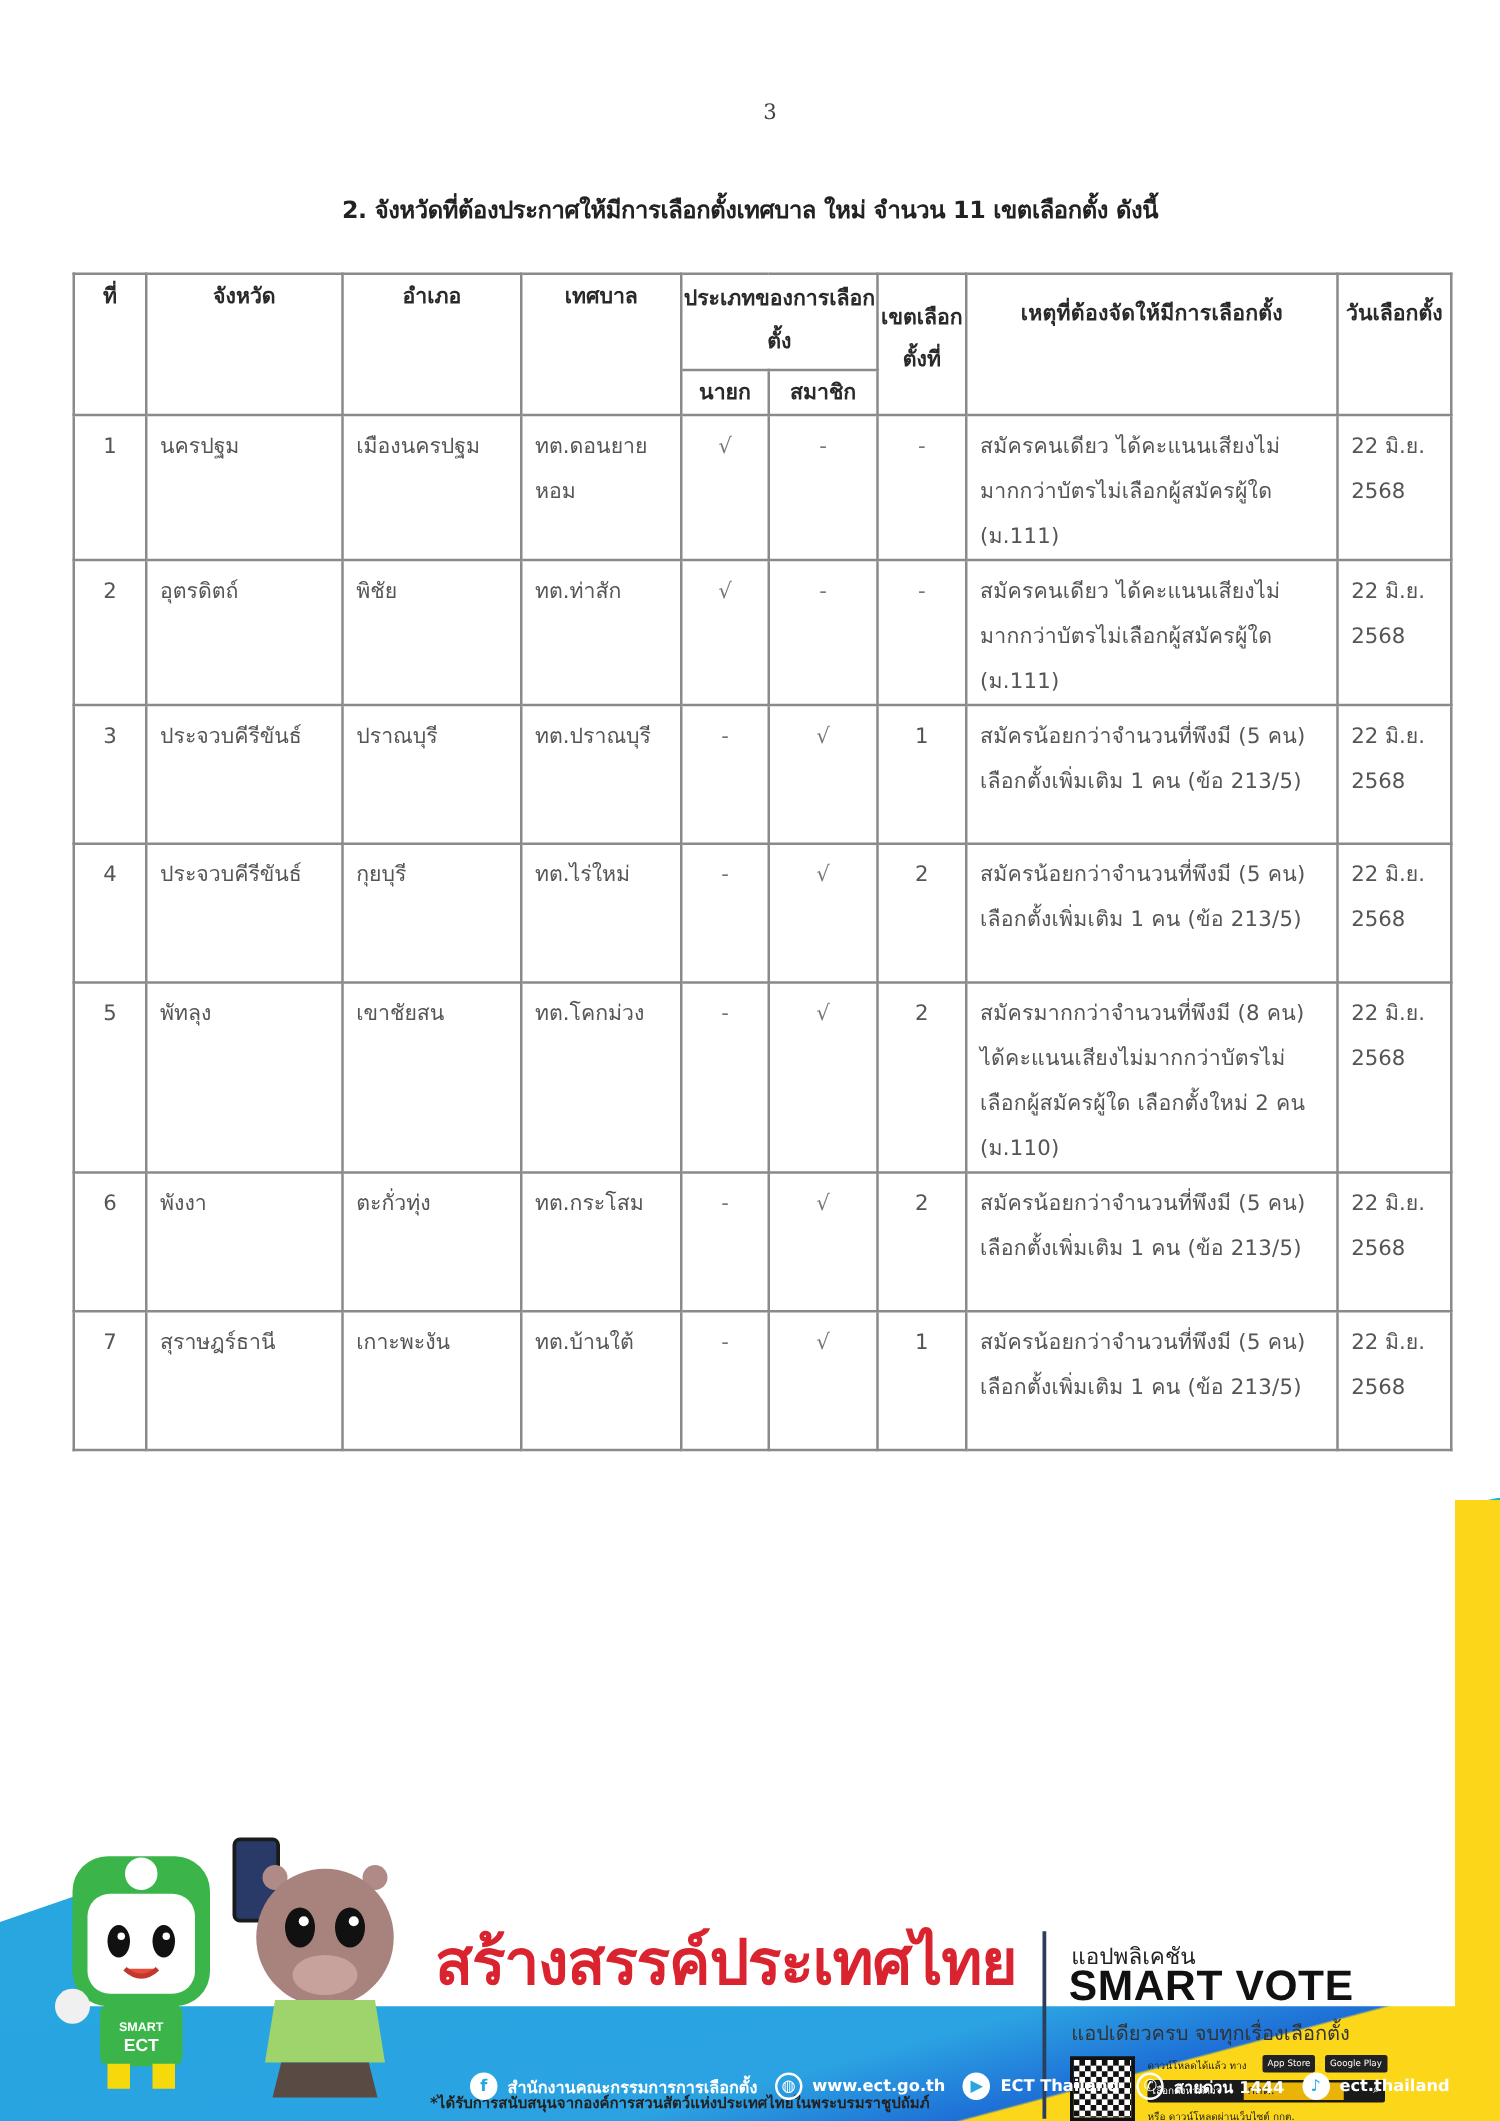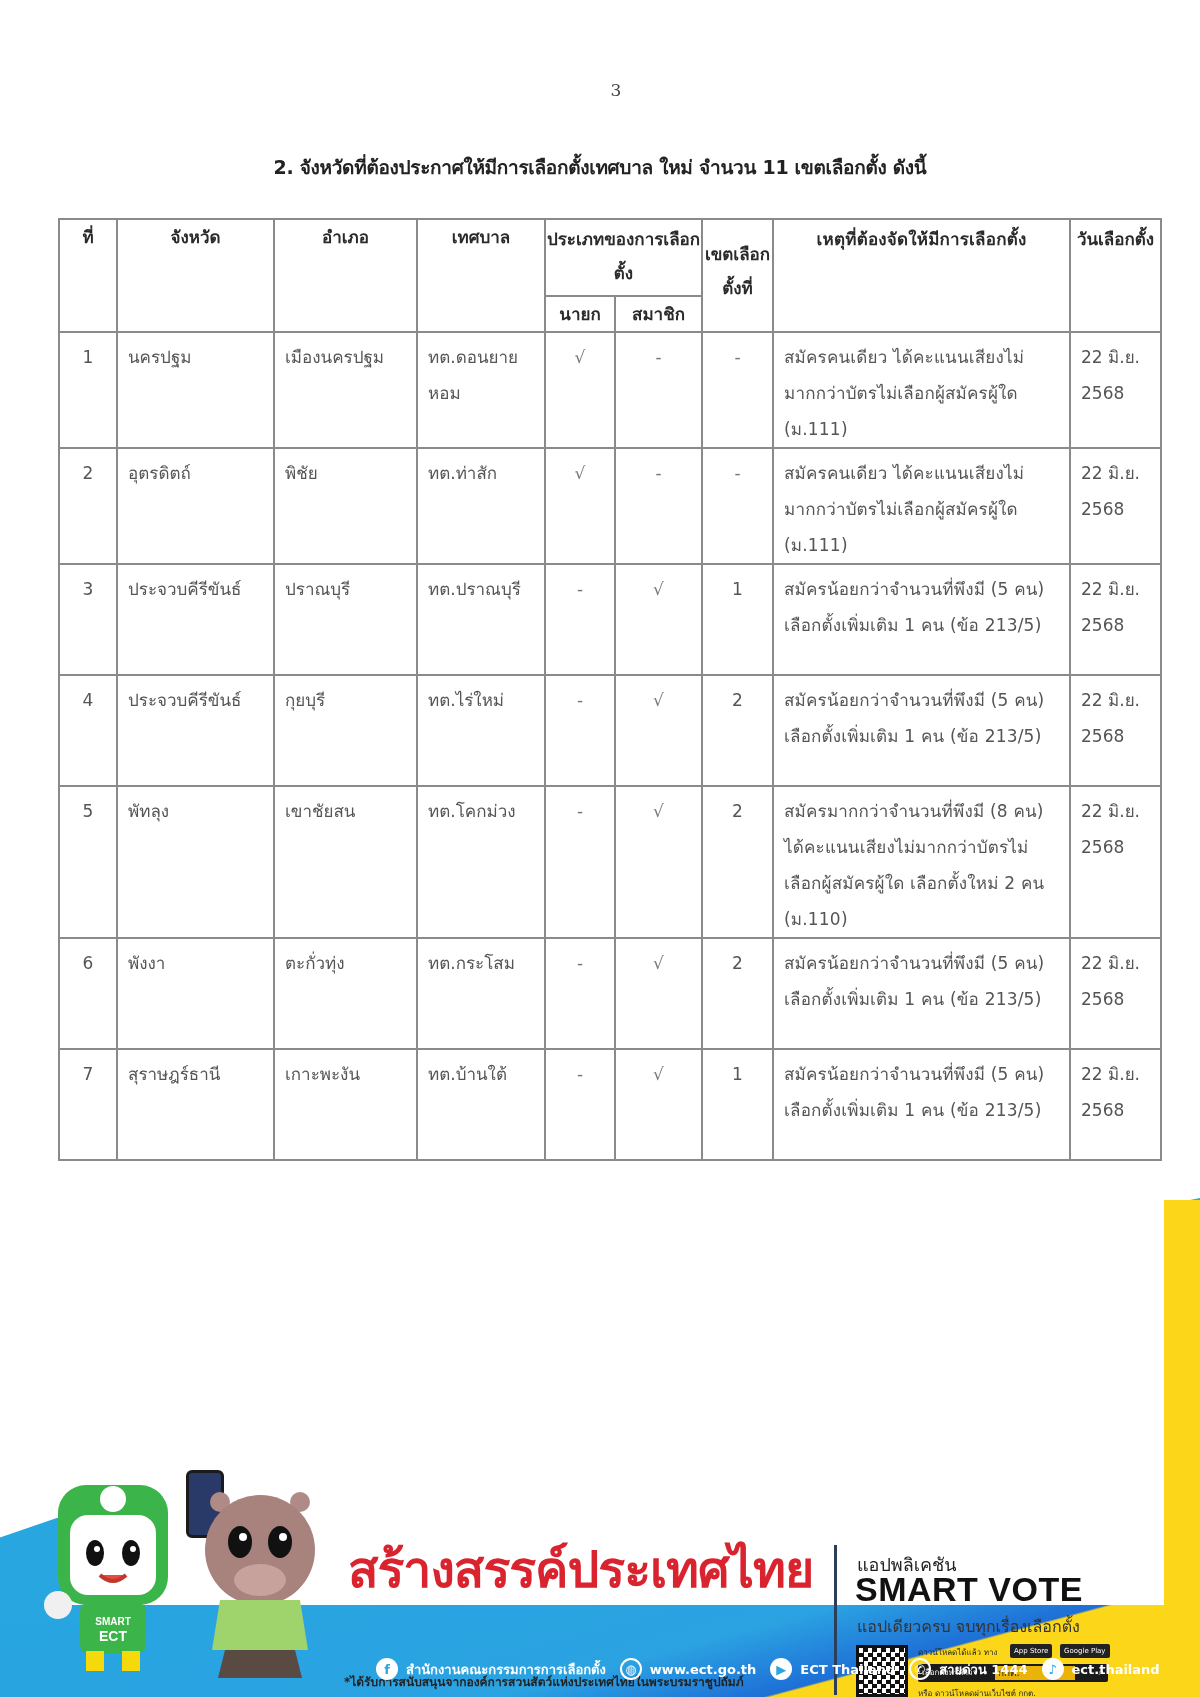--- a/index.html
+++ b/index.html
@@ -16,21 +16,21 @@
   .c-no { width: 58px; text-align: center; }
   .c-prov { width: 157px; }
   .c-dist { width: 143px; }
   .c-muni { width: 128px; }
   .c-mayor { width: 70px; text-align: center; }
   .c-member { width: 87px; text-align: center; border-radius: 16px; }
   .c-zone { width: 71px; text-align: center; }
   .c-reason { width: 297px; letter-spacing: 0.2px; }
   .c-date { width: 91px; }
   th.c-no, th.c-prov, th.c-dist, th.c-muni { vertical-align: bottom; padding-bottom: 2px; }
-  th.c-reason, th.c-date { vertical-align: top; padding-top: 2px; }
+  th.c-reason, th.c-date { vertical-align: top; padding-top: 14px; }
   th.group { padding-top: 2px; }
   th.sub { line-height: 30px; }
   th.c-zone { vertical-align: top; padding-top: 17px; }
   td.c-no, td.c-mayor, td.c-member, td.c-zone { text-align: center; }
   td.mark { color: #777; }
   tr.r-short td { height: 111px; }
   tr.r-tall td { height: 147px; }
 
   
   .banner { position: absolute; left: 0; top: 1180px; width: 1200px; height: 517px; overflow: hidden; }

